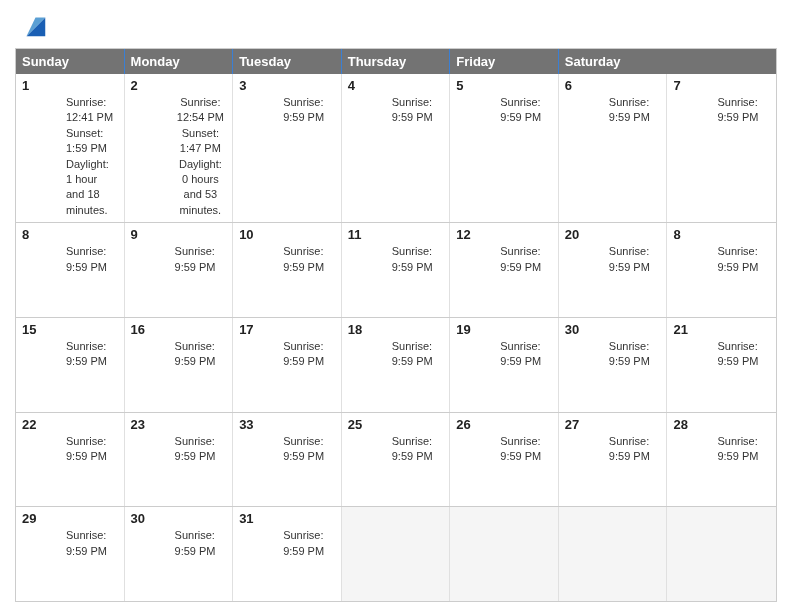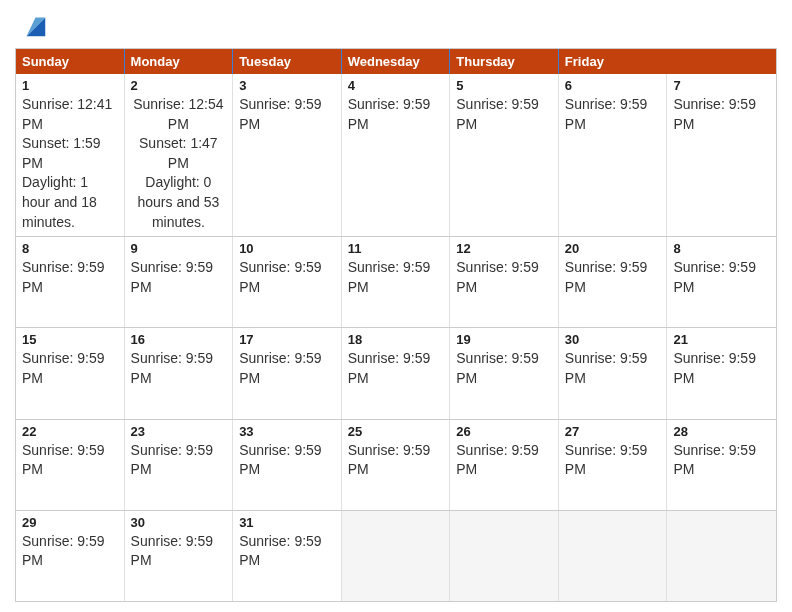--- a/index.html
+++ b/index.html
@@ -56,21 +56,21 @@
     }
     .calendar {
       flex: 1;
       border: 1px solid #ccc;
       display: flex;
       flex-direction: column;
     }
     .cal-header-row {
       display: grid;
       grid-template-columns: repeat(7, 1fr);
-      background: #c2410c;
+      background: #737373;
     }
     .cal-header-cell {
       color: #fff;
       font-weight: bold;
       font-size: 13px;
       padding: 5px 6px;
       border-right: 1px solid #3a7fd4;
     }
     .cal-header-cell:last-child { border-right: none; }
     .cal-body {
@@ -97,23 +97,24 @@
     .cal-day:last-child { border-right: none; }
     .cal-day.empty { background: #f5f5f5; }
     .day-num {
       font-size: 13px;
       font-weight: bold;
       color: #222;
       display: block;
       margin-bottom: 2px;
     }
     .day-info {
-      font-size: 14px;
+      font-size: 11px;
       color: #333;
       line-height: 1.4;
+      margin-left: 44px;
     }
   </style>
 </head>
 <body>
 
 <div class="page">
   <div class="header">
     <div class="logo">
       <div>
         <div class="logo-text">
@@ -130,23 +131,23 @@
       <div class="main-title"></div>
       <div class="subtitle"></div>
     </div>
   </div>
 
   <div class="calendar">
     <div class="cal-header-row" id="cal-header">
         <div class="cal-header-cell">Sunday</div>
         <div class="cal-header-cell">Monday</div>
         <div class="cal-header-cell">Tuesday</div>
-        <div class="cal-header-cell">Wednesday</div>
         <div class="cal-header-cell">Thursday</div>
         <div class="cal-header-cell">Friday</div>
+        <div class="cal-header-cell">Saturday</div>
       </div>
     <div class="cal-body" id="cal-body">
         <div class="cal-week">
           <div class="cal-day">
             <span class="day-num">1</span>
             <div class="day-info" style="white-space: pre-line;">Sunrise: 12:41 PM
 Sunset: 1:59 PM
 Daylight: 1 hour and 18 minutes.</div>
           </div>
           <div class="cal-day">

